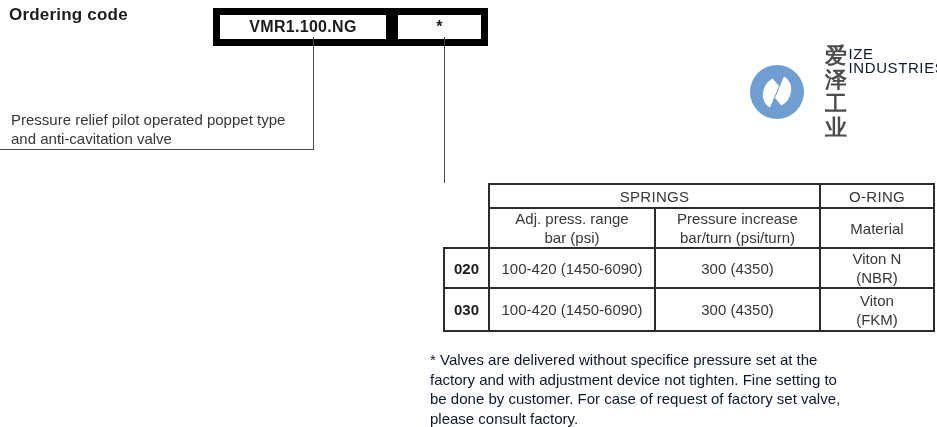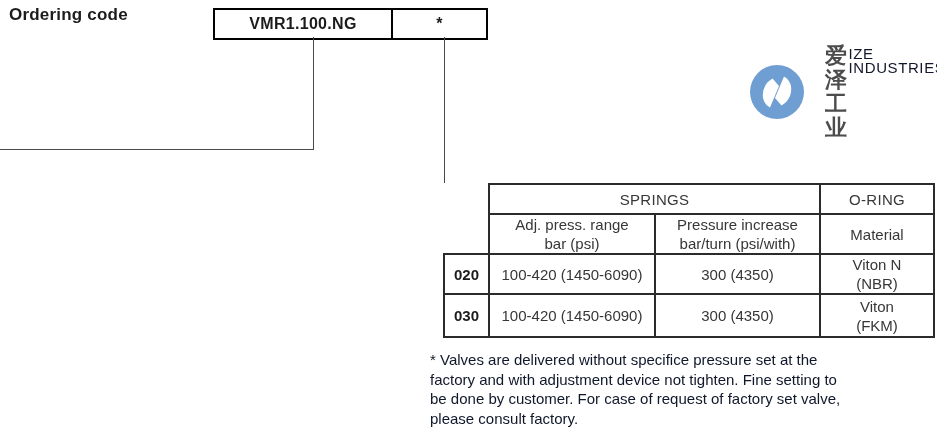--- a/index.html
+++ b/index.html
@@ -5,22 +5,22 @@
   html,body { margin:0; padding:0; background:#ffffff; }
   #canvas {
     position:relative; width:937px; height:427px; overflow:hidden;
     background:#ffffff; font-family:"Liberation Sans", sans-serif; color:#373737;
   }
   .page-title {
     position:absolute; left:9px; top:5px;
     font-size:17px; font-weight:bold; color:#1c1c1c; letter-spacing:.2px;
   }
   .code-box {
-    position:absolute; top:8px; height:32px; box-sizing:border-box;
-    border:2px solid #000000; background:#fff;
+    position:absolute; top:8px; height:38px; box-sizing:border-box;
+    border:7px solid #000000; background:#fff;
     display:flex; align-items:center; justify-content:center;
     font-size:16px; font-weight:bold; color:#1c1c1c; letter-spacing:.3px;
   }
   #box-code { left:213px; width:180px; }
   #box-star { left:391px; width:97px; }
   .vline { position:absolute; width:1px; background:#4a4a4a; }
   #vline-desc { left:313px; top:37px; height:113px; }
   #vline-star { left:444px; top:37px; height:220px; }
   #hline-desc { position:absolute; left:0; top:149px; width:314px; height:1px; background:#4a4a4a; }
   .desc {
@@ -56,40 +56,42 @@
 
   <div class="page-title">Ordering code</div>
 
   <div class="code-box" id="box-code">VMR1.100.NG</div>
   <div class="code-box" id="box-star">*</div>
 
   <div class="vline" id="vline-desc"></div>
   <div class="vline" id="vline-star"></div>
   <div id="hline-desc"></div>
 
+  <div class="desc">Pressure relief pilot operated poppet type
+and anti-cavitation valve</div>
 
   <table class="spec-table">
     <colgroup>
       <col style="width:45px">
         <col style="width:166px">
         <col style="width:165px">
         <col style="width:114px">
     </colgroup>
     <tbody>
-        <tr style="height:30px">
+        <tr style="height:24px">
       <td class="nob"></td>
       <td colspan="2" class="group-h">SPRINGS</td>
       <td class="group-h">O-RING</td>
     </tr>
     <tr style="height:40px">
       <td class="nob"></td>
       <td class="pre">Adj. press. range
 bar (psi)</td>
       <td class="pre">Pressure increase
-bar/turn (psi/with)</td>
+bar/turn (psi/turn)</td>
       <td>Material</td>
     </tr>
     <tr style="height:36px">
       <td class="code-cell">020</td>
       <td>100-420 (1450-6090)</td>
       <td>300 (4350)</td>
       <td class="pre">Viton N
 (NBR)</td>
     </tr>
     <tr style="height:43px">

